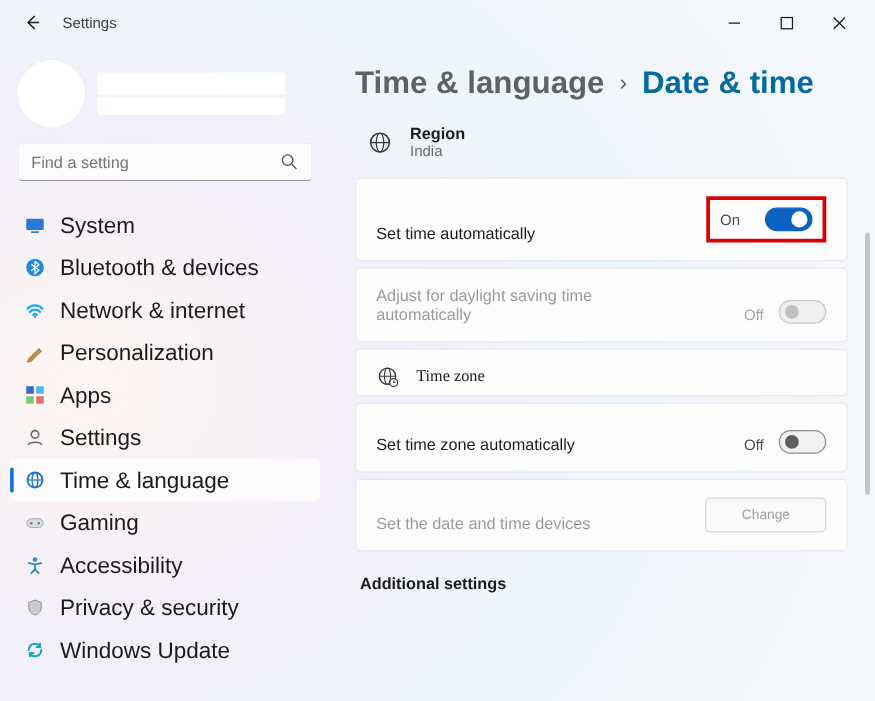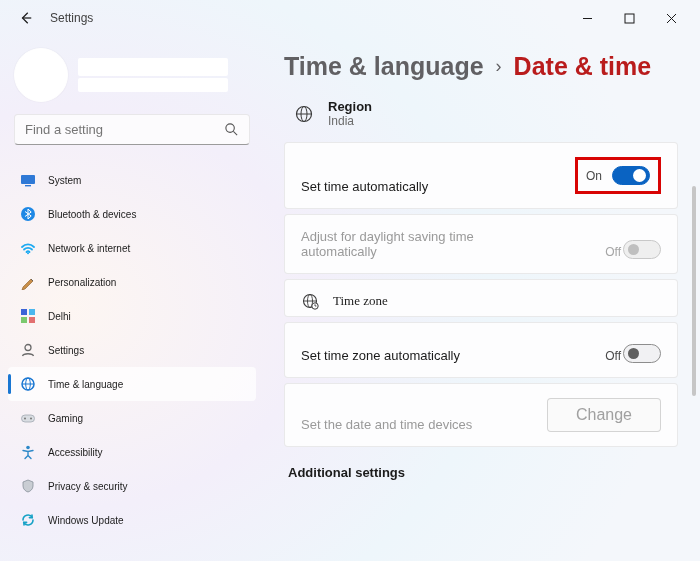--- a/index.html
+++ b/index.html
@@ -74,39 +74,39 @@
 
   
   .nav { margin-top: 12px; overflow-y:auto; flex:1; }
   .nav-item {
     display:flex;align-items:center;gap:12px;
     height: 34px;
     padding: 0 10px 0 12px;
     border-radius: 4px;
     cursor:pointer;
     color:#1b1b1b;
-    font-size: 10px;
+    font-size: 18px;
   }
   .nav-item.active {
     background: rgba(255,255,255,0.75);
     position:relative;
   }
   .nav-item.active::before {
     content:"";
     position:absolute; left:0; top:7px; bottom:7px; width:3px;
     border-radius: 2px;
     background: #1976d2;
   }
   .nav-icon { width:16px; height:16px; display:flex;align-items:center;justify-content:center; }
 
   
   .crumb { display:flex;align-items:center;gap:12px; margin-top: 6px;}
   .crumb-a { font-size: 25px; font-weight: 600; color:#616063; cursor:pointer;}
   .crumb-sep { color:#616063; font-size:18px; }
-  .crumb-b { font-size: 25px; font-weight: 600; color:#b91c1c; }
+  .crumb-b { font-size: 25px; font-weight: 600; color:#0369a1; }
 
   
   .region { display:flex;align-items:center;gap:14px; margin: 18px 0 14px 10px;}
   .region .ricon svg { display:block; }
   .region .rtext .rt { font-weight:600; font-size:13px; }
   .region .rtext .rs { font-size:12px; color:#6b6b6b; }
 
   
   .card {
     background: #fdfdfe;
@@ -115,21 +115,21 @@
     margin-bottom: 5px;
   }
   .row {
     display:flex;align-items:flex-end;
     padding: 14px 16px;
     min-height: 54px;
   }
   .row .label { font-size: 13px; color:#1b1b1b; }
   .row .label.dis { color:#9a9a9a; }
   .row .spacer { flex:1; }
-  .toggle-lbl { font-size:12px; color:#4a4a4a; margin-right:2px;}
+  .toggle-lbl { font-size:12px; color:#4a4a4a; margin-right:12px;}
   .toggle-lbl.dis { color:#a5a5a5; }
   .toggle {
     width: 38px; height: 19px; border-radius: 10px;
     position:relative;
     cursor:pointer;
     background:#f1f1f3;
     border:1px solid #8d8d8d;
   }
   .toggle::after {
     content:"";
@@ -162,21 +162,21 @@
     font-size: 13px;
     background:#fdfdfe;
     cursor:pointer;
   }
   .tz-select .chev { margin-left:auto; color:#6e6e6e; }
 
   .change-btn {
     border:1px solid rgba(0,0,0,0.15);
     border-radius:4px;
     padding: 7px 28px;
-    font-size:16px;
+    font-size:11px;
     color:#a0a0a0;
     background:#fafafa;
   }
 
   .add-head { font-weight:600;font-size:13px;margin-top:18px;margin-left:4px;}
 
   .scrollbar {
     position:absolute; right:4px; top:150px; width:4px; height:210px;
     background: #c6c6c6; border-radius:2px;
   }
@@ -271,21 +271,21 @@
       </div>
       <div class="nav-item">
         <span class="nav-icon">
             <svg width="16" height="16">
               <rect x="1" y="1" width="6" height="6" fill="#3c64d6"></rect>
               <rect x="9" y="1" width="6" height="6" fill="#4bb7ee"></rect>
               <rect x="1" y="9" width="6" height="6" fill="#7bc96e"></rect>
               <rect x="9" y="9" width="6" height="6" fill="#e27070"></rect>
             </svg>
           </span>
-        <span>Delhi</span>
+        <span>Apps</span>
       </div>
       <div class="nav-item">
         <span class="nav-icon">
             <svg width="16" height="16">
               <circle cx="8" cy="5.5" r="3" fill="none" stroke="#6a6a6a" stroke-width="1.3"></circle>
               <path d="M2.5 14c1-3 10-3 11 0" fill="none" stroke="#6a6a6a" stroke-width="1.3"></path>
             </svg>
           </span>
         <span>Settings</span>
       </div>

